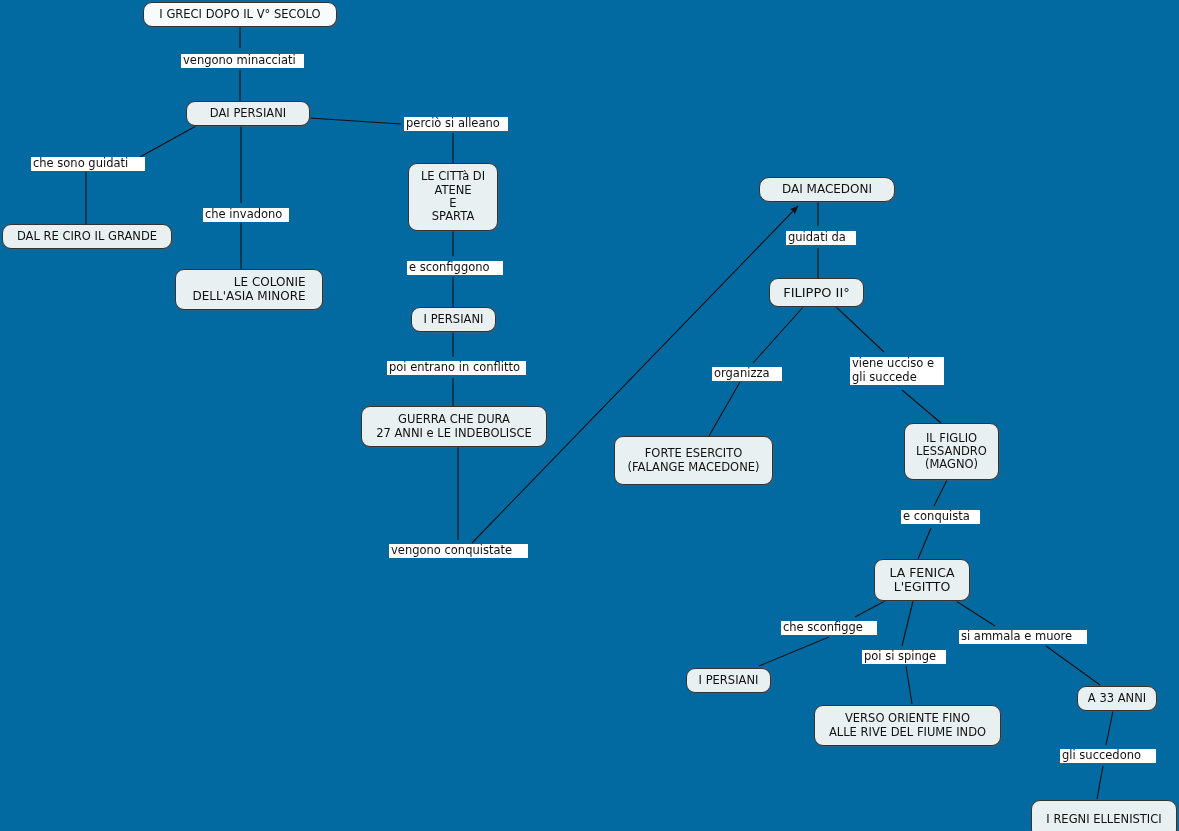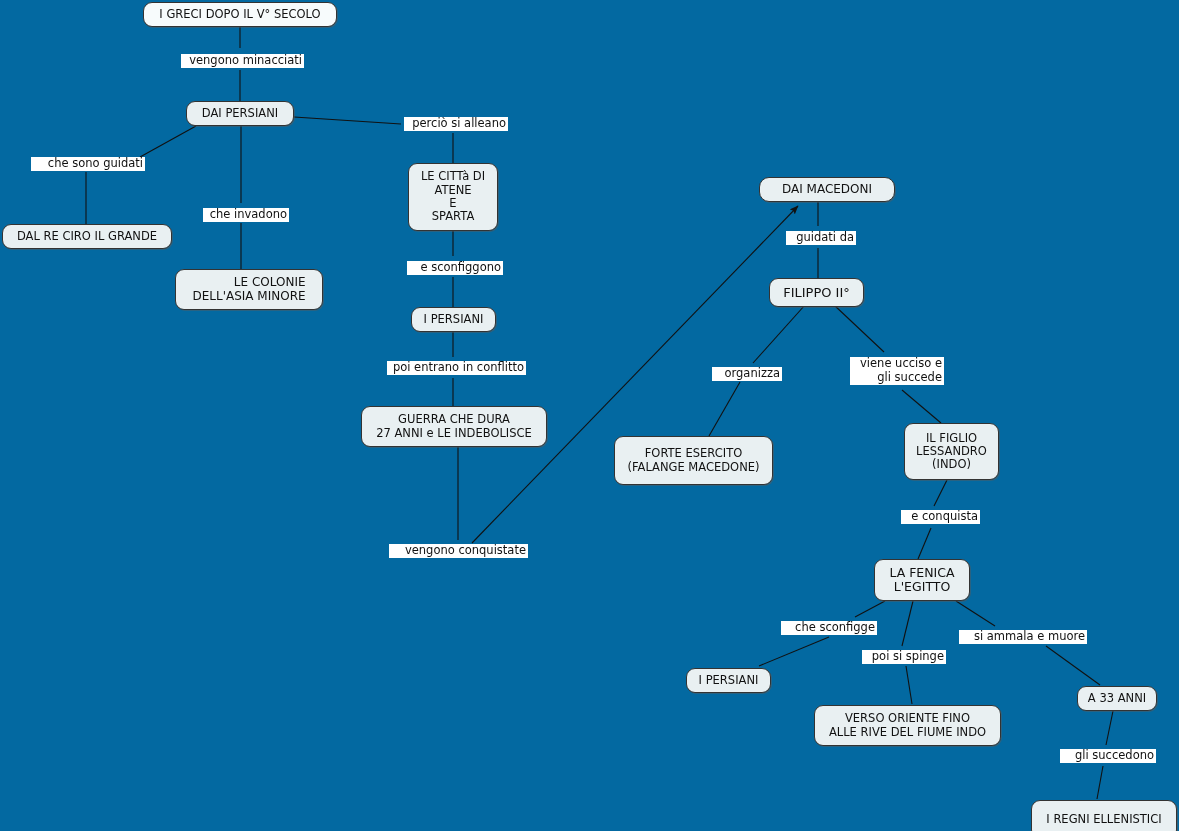--- a/index.html
+++ b/index.html
@@ -40,21 +40,21 @@
     z-index: 3;
     box-shadow: 1px 1px 0 rgba(90,90,90,0.45);
   }
   .node.plain {
     background: #f7fbfc;
   }
   .link-label {
     position: absolute;
     color: #111111;
     white-space: pre;
-    text-align: right;
+    text-align: left;
     line-height: 1.2;
     z-index: 4;
     background: #ffffff;
     padding: 0 2px;
   }
 </style>
 </head>
 <body>
 
 <div id="canvas">
@@ -94,38 +94,38 @@
         <polyline points="906,666 912,704" fill="none" stroke="#111111" stroke-width="1.1"></polyline>
         <polyline points="956,601 995,626" fill="none" stroke="#111111" stroke-width="1.1"></polyline>
         <polyline points="1046,646 1100,685" fill="none" stroke="#111111" stroke-width="1.1"></polyline>
         <polyline points="1113,711 1106,745" fill="none" stroke="#111111" stroke-width="1.1"></polyline>
         <polyline points="1103,766 1097,799" fill="none" stroke="#111111" stroke-width="1.1"></polyline>
       </g>
   </svg>
 
   <div id="node-layer">
       <div class="node plain" style="left: 143px; top: 2px; width: 194px; height: 25px; font-size: 11.5px;">I GRECI DOPO IL V° SECOLO</div>
-      <div class="node" style="left: 186px; top: 101px; width: 108px; height: 25px; font-size: 11.5px;">DAI PERSIANI</div>
+      <div class="node" style="left: 186px; top: 101px; width: 124px; height: 25px; font-size: 11.5px;">DAI PERSIANI</div>
       <div class="node" style="left: 2px; top: 224px; width: 170px; height: 25px; font-size: 11.5px;">DAL RE CIRO IL GRANDE</div>
       <div class="node" style="left: 175px; top: 269px; width: 148px; height: 41px; font-size: 12px; text-align: right;">LE COLONIE
 DELL'ASIA MINORE</div>
       <div class="node" style="left: 408px; top: 163px; width: 90px; height: 68px; font-size: 11.5px;">LE CITTà DI
 ATENE
 E
 SPARTA</div>
       <div class="node" style="left: 411px; top: 307px; width: 85px; height: 25px; font-size: 11.5px;">I PERSIANI</div>
       <div class="node" style="left: 361px; top: 406px; width: 186px; height: 41px; font-size: 11.5px;">GUERRA CHE DURA
 27 ANNI e LE INDEBOLISCE</div>
       <div class="node" style="left: 759px; top: 177px; width: 136px; height: 25px; font-size: 12px; border-radius: 10px;">DAI MACEDONI</div>
       <div class="node" style="left: 769px; top: 278px; width: 95px; height: 29px; font-size: 13px;">FILIPPO II°</div>
       <div class="node" style="left: 614px; top: 436px; width: 159px; height: 49px; font-size: 11.5px;">FORTE ESERCITO
 (FALANGE MACEDONE)</div>
       <div class="node" style="left: 904px; top: 423px; width: 95px; height: 57px; font-size: 11.5px;">IL FIGLIO
 LESSANDRO
-(INDO)</div>
+(MAGNO)</div>
       <div class="node" style="left: 874px; top: 559px; width: 96px; height: 42px; font-size: 12.5px;">LA FENICA
 L'EGITTO</div>
       <div class="node" style="left: 686px; top: 668px; width: 85px; height: 25px; font-size: 11.5px;">I PERSIANI</div>
       <div class="node" style="left: 814px; top: 705px; width: 187px; height: 41px; font-size: 11.5px;">VERSO ORIENTE FINO
 ALLE RIVE DEL FIUME INDO</div>
       <div class="node" style="left: 1077px; top: 686px; width: 80px; height: 25px; font-size: 11.5px;">A 33 ANNI</div>
       <div class="node" style="left: 1031px; top: 800px; width: 146px; height: 39px; font-size: 11.5px;">I REGNI ELLENISTICI</div>
     </div>
   <div id="label-layer">
       <div class="link-label" style="left: 181px; top: 54px; width: 119px; font-size: 11.5px;">vengono minacciati</div>

